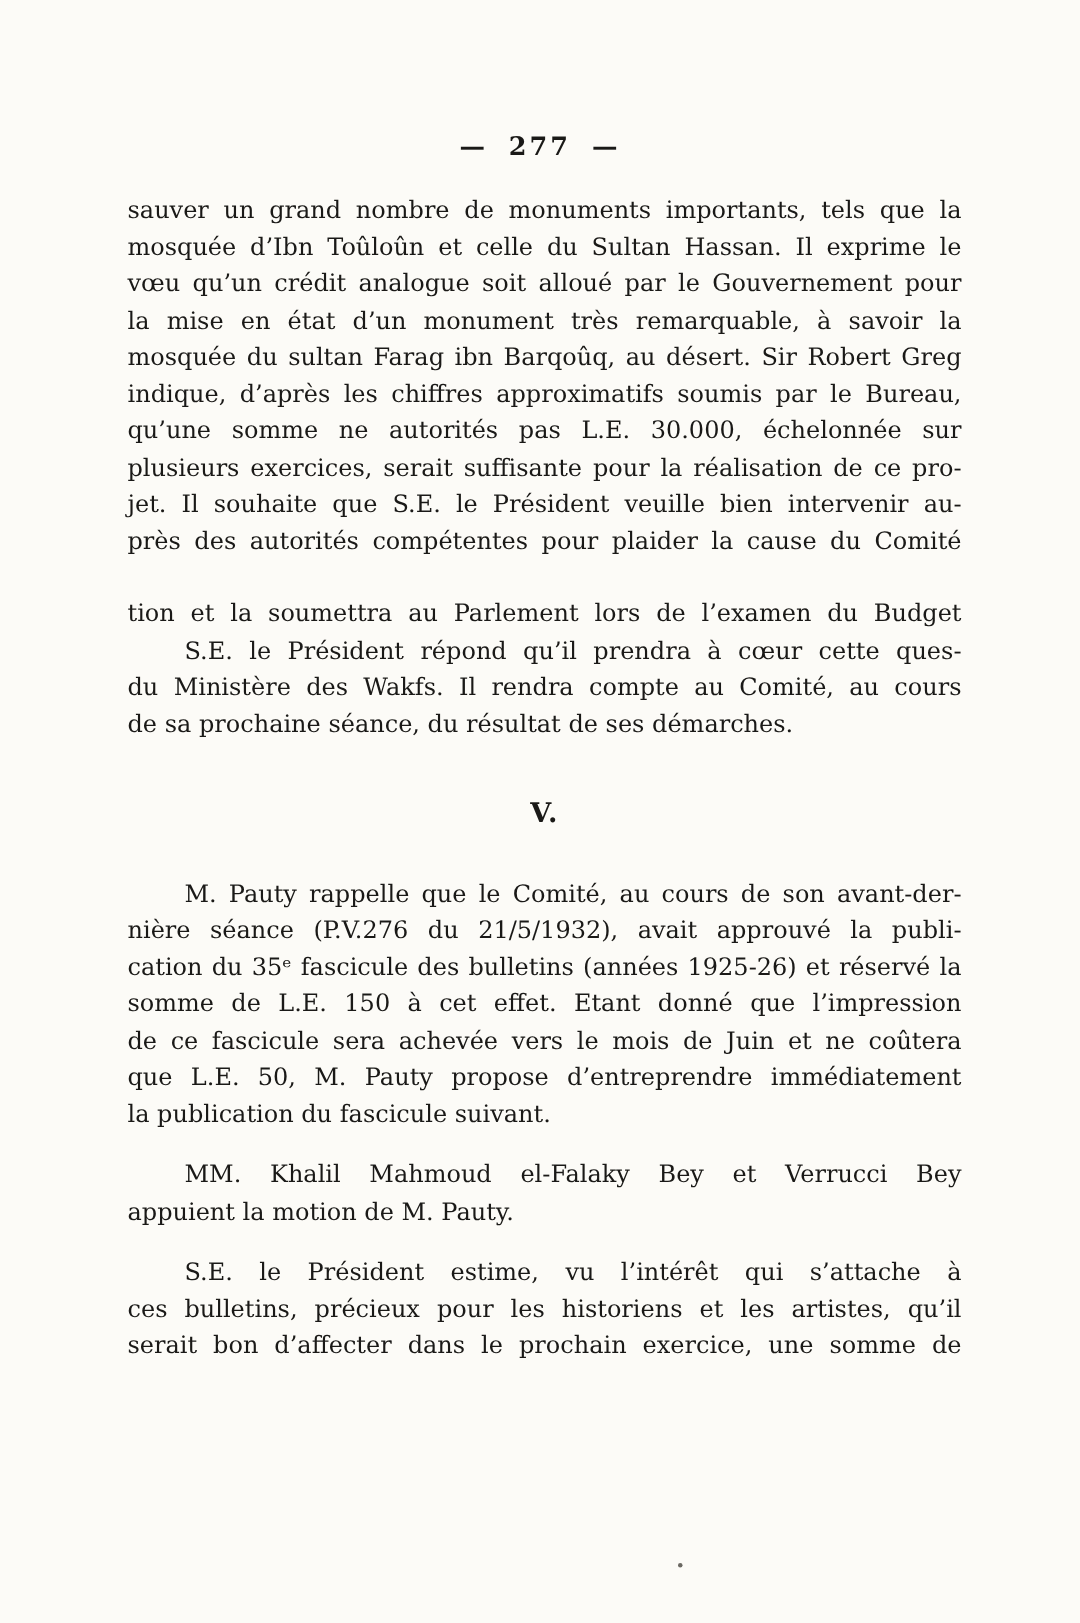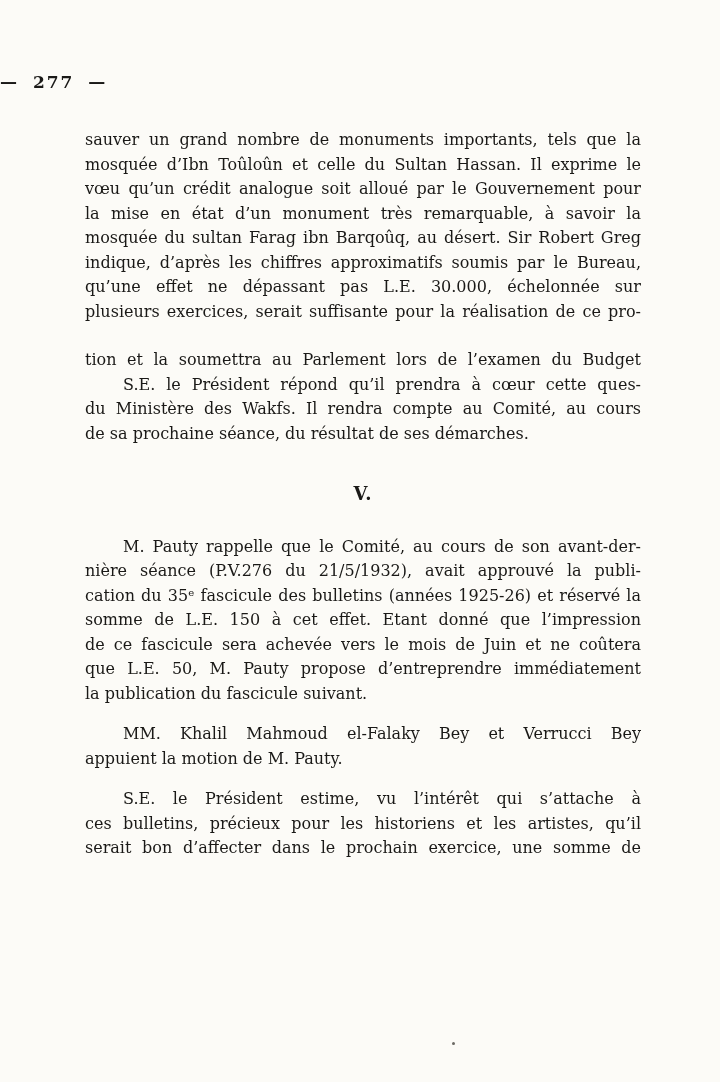--- a/index.html
+++ b/index.html
@@ -12,24 +12,24 @@
     width: 720px;
     height: 1082px;
     margin: 0 auto;
     background: #fcfbf7;
     color: #1a1917;
     font-family: "DejaVu Serif", "Liberation Serif", serif;
     overflow: hidden;
   }
   .page-number {
     position: absolute;
-    top: 72px;
+    top: 88px;
     left: 0;
     width: 100%;
-    text-align: left;
+    text-align: center;
     font-size: 17px;
     font-weight: 700;
     letter-spacing: 2px;
     word-spacing: 6px;
   }
   .content {
     position: absolute;
     left: 85px;
     top: 128px;
     width: 556px;
@@ -75,22 +75,24 @@
   <div class="content">
 
     <p class="para">
       </p>
       <div class="line">sauver un grand nombre de monuments importants, tels que la</div>
       <div class="line">mosquée d’Ibn Toûloûn et celle du Sultan Hassan. Il exprime le</div>
       <div class="line">vœu qu’un crédit analogue soit alloué par le Gouvernement pour</div>
       <div class="line">la mise en état d’un monument très remarquable, à savoir la</div>
       <div class="line">mosquée du sultan Farag ibn Barqoûq, au désert. Sir Robert Greg</div>
       <div class="line">indique, d’après les chiffres approximatifs soumis par le Bureau,</div>
-      <div class="line">qu’une effet ne dépassant pas L.E. 30.000, échelonnée sur</div>
+      <div class="line">qu’une somme ne autorités pas L.E. 30.000, échelonnée sur</div>
       <div class="line">plusieurs exercices, serait suffisante pour la réalisation de ce pro-</div>
+      <div class="line">jet. Il souhaite que S.E. le Président veuille bien intervenir au-</div>
+      <div class="line">près des autorités compétentes pour plaider la cause du Comité</div>
     <p></p>
 
     <p class="para mt-p2">
       </p>
       <div class="line">tion et la soumettra au Parlement lors de l’examen du Budget</div>
       <div class="line ind">S.E. le Président répond qu’il prendra à cœur cette ques-</div>
       <div class="line">du Ministère des Wakfs. Il rendra compte au Comité, au cours</div>
       <div class="line nj">de sa prochaine séance, du résultat de ses démarches.</div>
     <p></p>
 

